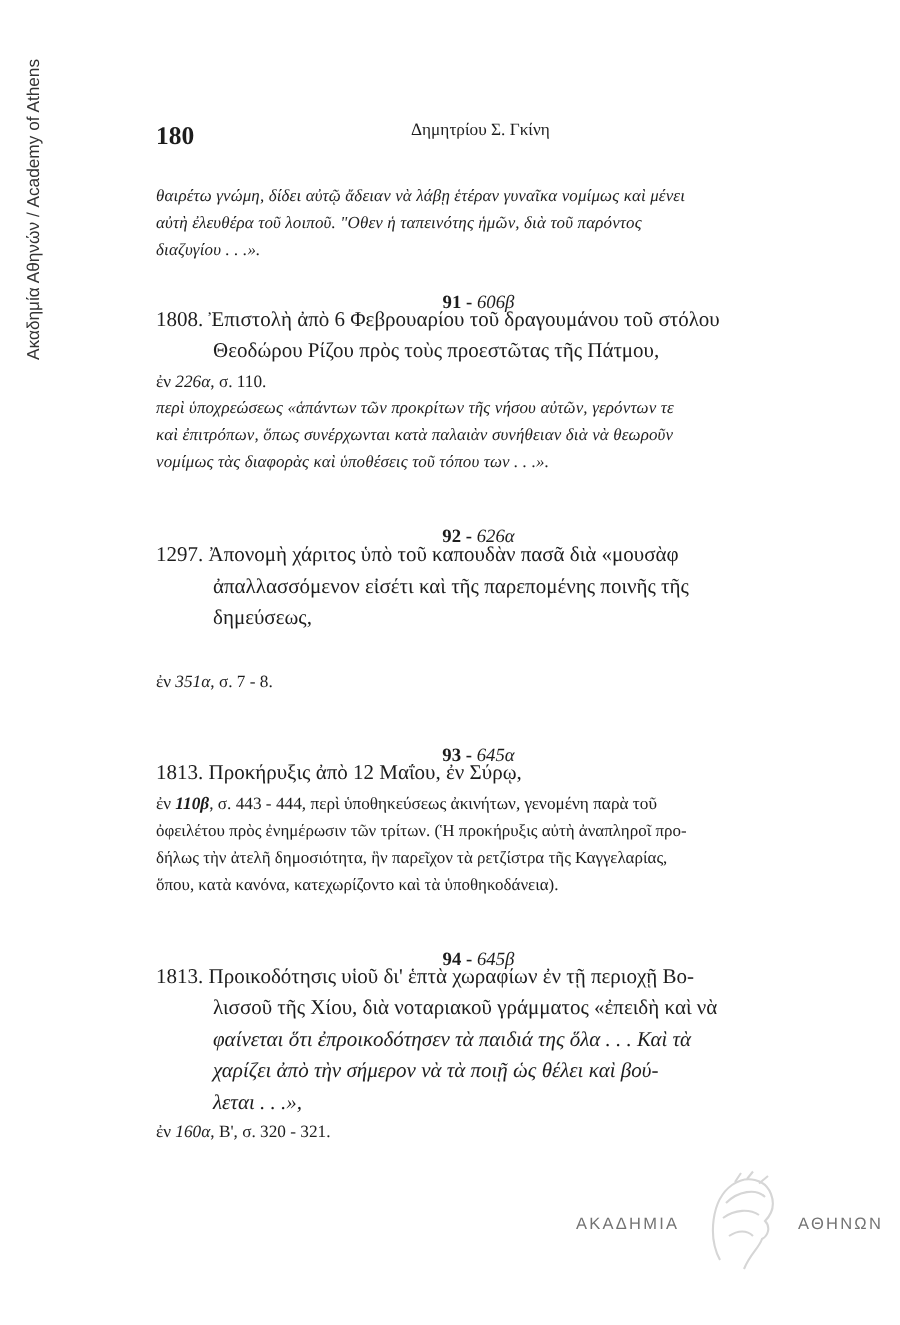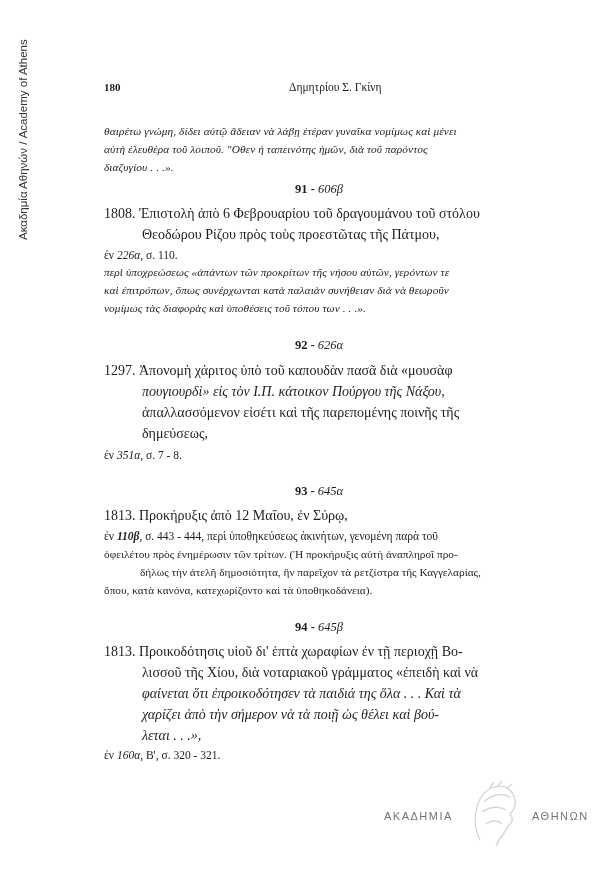--- a/index.html
+++ b/index.html
@@ -9,26 +9,26 @@
   }
   .side-label {
     position: absolute; left: 17px; top: 40px; width: 20px; height: 200px;
   }
   .side-label span {
     position: absolute; left: 0; top: 200px; transform-origin: 0 0; transform: rotate(-90deg);
     white-space: nowrap; font-family: "Liberation Sans", "DejaVu Sans", sans-serif; font-size: 11.5px; color: #333;
   }
   .page { position: absolute; left: 104px; top: 0; width: 430px; }
   .running-head { position: absolute; top: 81px; left: 0; width: 430px; font-size: 10px; }
-  .running-head .pageno { position: absolute; left: 0; font-weight: bold; font-family: "Liberation Serif", serif; font-size: 11px; }
-  .running-head .title { position: absolute; left: 185px; font-family: "Liberation Serif", serif; font-size: 11.5px; }
+  .running-head .pageno { position: absolute; left: 0; font-weight: bold; font-family: "Liberation Serif", serif; font-size: 17px; }
+  .running-head .title { position: absolute; left: 170px; font-family: "Liberation Serif", serif; font-size: 11.5px; }
   .it { font-style: italic; }
   .small-it { font-family: "Liberation Serif", serif; font-style: italic; font-size: 11.3px; line-height: 18px; letter-spacing: 0.1px; }
   .block { position: absolute; left: 0; width: 430px; }
-  .section-head { position: absolute; width: 430px; text-align: center; font-family: "Liberation Serif", serif; font-size: 12.5px; font-weight: bold; }
+  .section-head { position: absolute; width: 430px; text-align: center; font-family: "Liberation Serif", serif; font-size: 12.5px; font-weight: bold; margin-top: 12px; }
   .section-head .sub { font-style: italic; font-weight: normal; }
   .entry { position: absolute; left: 0; width: 432px; font-family: "Liberation Serif", serif; font-size: 14px; line-height: 21px; }
   .entry .num { display: inline-block; }
   .entry .line { white-space: nowrap; }
   .entry .indent { padding-left: 38px; }
   .ref { font-family: "Liberation Serif", serif; font-size: 11.5px; line-height: 18px; }
   .ref .b { font-style: italic; margin-top: 31px; }
   .note { font-family: "Liberation Serif", serif; font-size: 11.3px; line-height: 18px; }
   .watermark { position: absolute; left: 384px; top: 760px; width: 216px; height: 110px; color: #737373; }
   .watermark .w1 { position: absolute; left: 0; top: 50px; font-family: "Liberation Sans", sans-serif; font-size: 11px; letter-spacing: 1.5px; }
@@ -68,40 +68,39 @@
     <div style="white-space:nowrap;">περὶ ὑποχρεώσεως «ἁπάντων τῶν προκρίτων τῆς νήσου αὐτῶν, γερόντων τε</div>
     <div style="white-space:nowrap;">καὶ ἐπιτρόπων, ὅπως συνέρχωνται κατὰ παλαιὰν συνήθειαν διὰ νὰ θεωροῦν</div>
     <div>νομίμως τὰς διαφορὰς καὶ ὑποθέσεις τοῦ τόπου των . . .».</div>
   </div>
 
   <div class="section-head" style="top:338px;">
     <span>92 - </span><span class="sub">626α</span>
   </div>
   <div class="entry" style="top:360px;">
     <div class="line"><span class="num">1297.</span> <span>Ἀπονομὴ χάριτος ὑπὸ τοῦ καπουδὰν πασᾶ διὰ «μουσὰφ</span></div>
-    <div class="line indent it"><span>πουγιουρδὶ» εἰς τὸν Ι.Π. κάτοικον Πούργου τῆς Νάξου,</span></div>
     <div class="line indent">ἀπαλλασσόμενον εἰσέτι καὶ τῆς παρεπομένης ποινῆς τῆς</div>
     <div class="line indent">δημεύσεως,</div>
   </div>
   <div class="block ref" style="top:446px;">
     <span>ἐν </span><span class="b">351α</span><span>, σ. 7 - 8.</span>
   </div>
 
   <div class="section-head" style="top:484px;">
     <span>93 - </span><span class="sub">645α</span>
   </div>
   <div class="entry" style="top:505px;">
     <div class="line"><span class="num">1813.</span> <span>Προκήρυξις ἀπὸ 12 Μαΐου, ἐν Σύρῳ,</span></div>
   </div>
   <div class="block ref" style="top:527px; white-space:nowrap;">
     <span>ἐν </span><span class="b" style="font-weight:bold;">110β</span><span>, σ. 443 - 444, περὶ ὑποθηκεύσεως ἀκινήτων, γενομένη παρὰ τοῦ</span>
   </div>
   <div class="block note" style="top:545px;">
     <div style="white-space:nowrap;">ὀφειλέτου πρὸς ἐνημέρωσιν τῶν τρίτων. (Ἡ προκήρυξις αὐτὴ ἀναπληροῖ προ-</div>
-    <div style="white-space:nowrap;margin-left:36px;">δήλως τὴν ἀτελῆ δημοσιότητα, ἣν παρεῖχον τὰ ρετζίστρα τῆς Καγγελαρίας,</div>
+    <div style="white-space:nowrap;">δήλως τὴν ἀτελῆ δημοσιότητα, ἣν παρεῖχον τὰ ρετζίστρα τῆς Καγγελαρίας,</div>
     <div>ὅπου, κατὰ κανόνα, κατεχωρίζοντο καὶ τὰ ὑποθηκοδάνεια).</div>
   </div>
 
   <div class="section-head" style="top:620px;">
     <span>94 - </span><span class="sub">645β</span>
   </div>
   <div class="entry" style="top:641px;">
     <div class="line"><span class="num">1813.</span> <span>Προικοδότησις υἱοῦ δι' ἑπτὰ χωραφίων ἐν τῇ περιοχῇ Βο-</span></div>
     <div class="line indent">λισσοῦ τῆς Χίου, διὰ νοταριακοῦ γράμματος «ἐπειδὴ καὶ νὰ</div>
     <div class="line indent it">φαίνεται ὅτι ἐπροικοδότησεν τὰ παιδιά της ὅλα . . . Καὶ τὰ</div>

